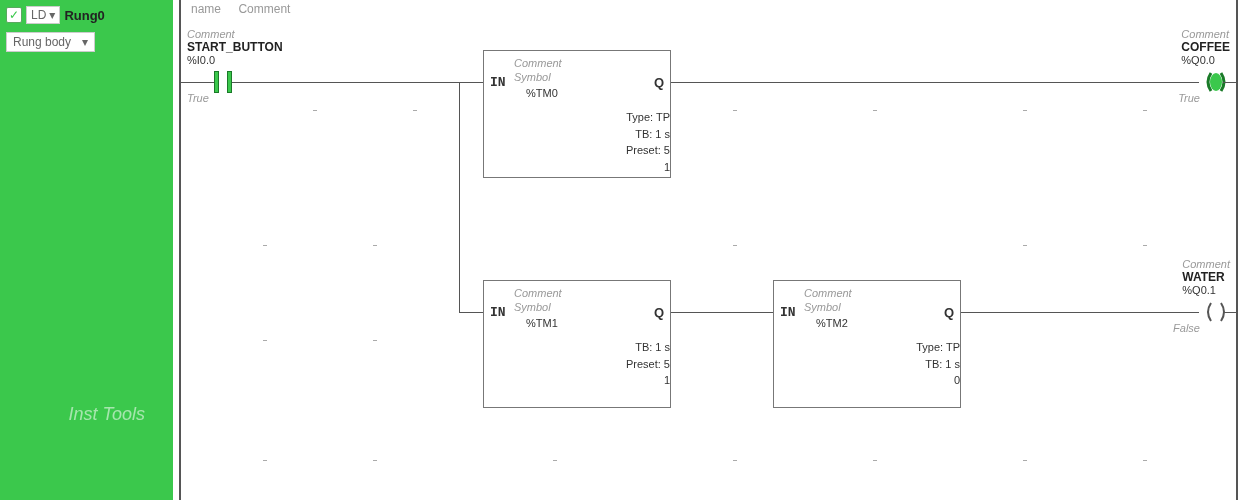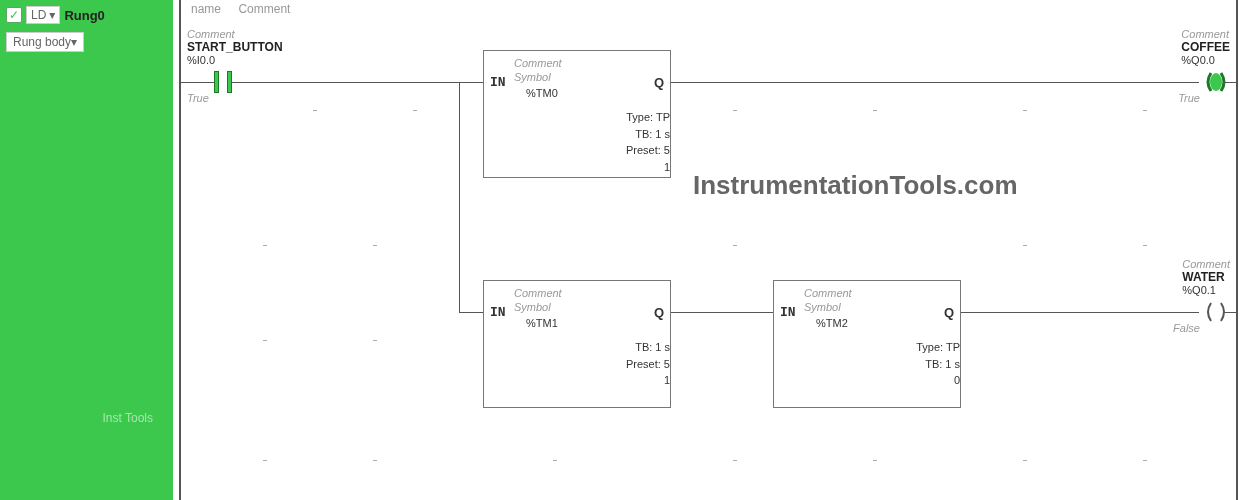--- a/index.html
+++ b/index.html
@@ -57,28 +57,29 @@
     text-align: center;
   }
   .body-drop {
     background: #fff;
     border: 1px solid #ccc;
     font-size: 12px;
     padding: 2px 6px;
     color: #666;
     display: inline-flex;
     align-items: center;
-    gap: 0;
+    gap: 11px;
   }
   .inst-tools {
     position: absolute;
     bottom: 75px;
-    right: 20px;
+    right: 28px;
     color: rgba(255,255,255,0.55);
-    font-size: 12px;
+    font-style: italic;
+    font-size: 18px;
   }
   .canvas {
     flex: 1;
     position: relative;
     background: #fff;
   }
   .rail {
     position: absolute;
     top: 0;
     bottom: 0;
@@ -358,16 +359,15 @@
     <div class="grid-dot" style="left:850px; top:245px;"></div>
     <div class="grid-dot" style="left:970px; top:245px;"></div>
     <div class="grid-dot" style="left:90px; top:460px;"></div>
     <div class="grid-dot" style="left:200px; top:460px;"></div>
     <div class="grid-dot" style="left:380px; top:460px;"></div>
     <div class="grid-dot" style="left:560px; top:460px;"></div>
     <div class="grid-dot" style="left:700px; top:460px;"></div>
     <div class="grid-dot" style="left:850px; top:460px;"></div>
     <div class="grid-dot" style="left:970px; top:460px;"></div>
 
-    <div class="watermark">InstrumentationTools.com</div>
   </div>
 
 </div>
 
 </body></html>

